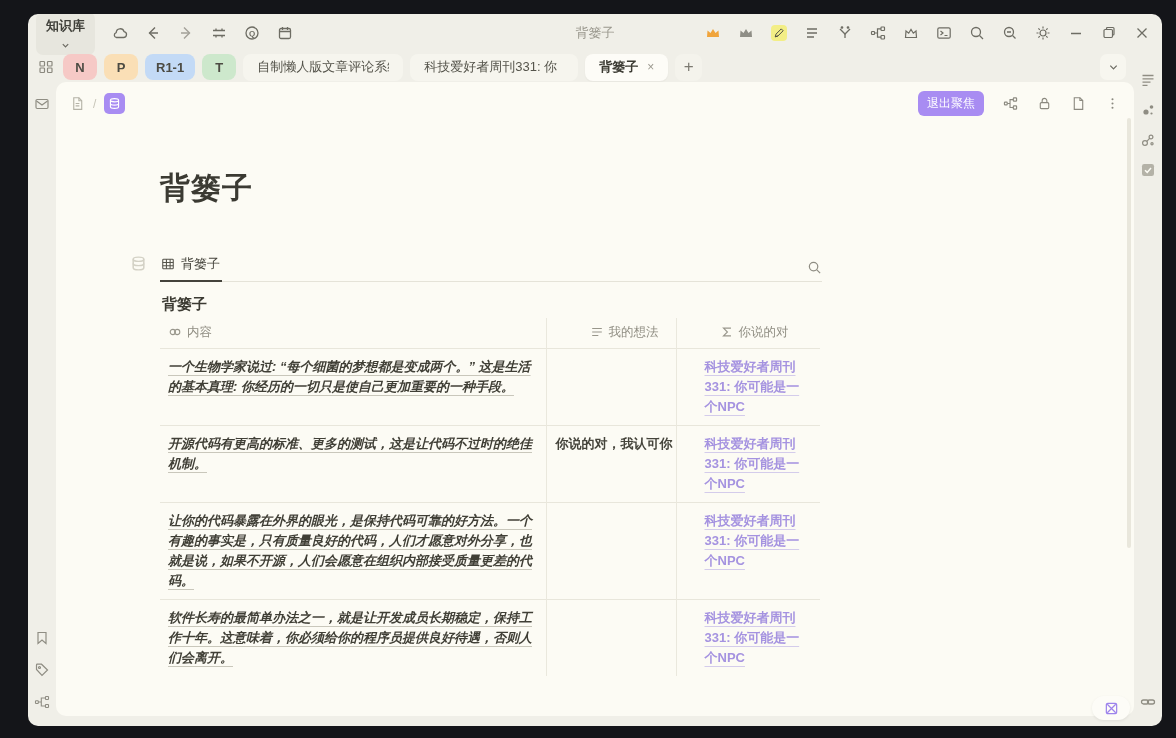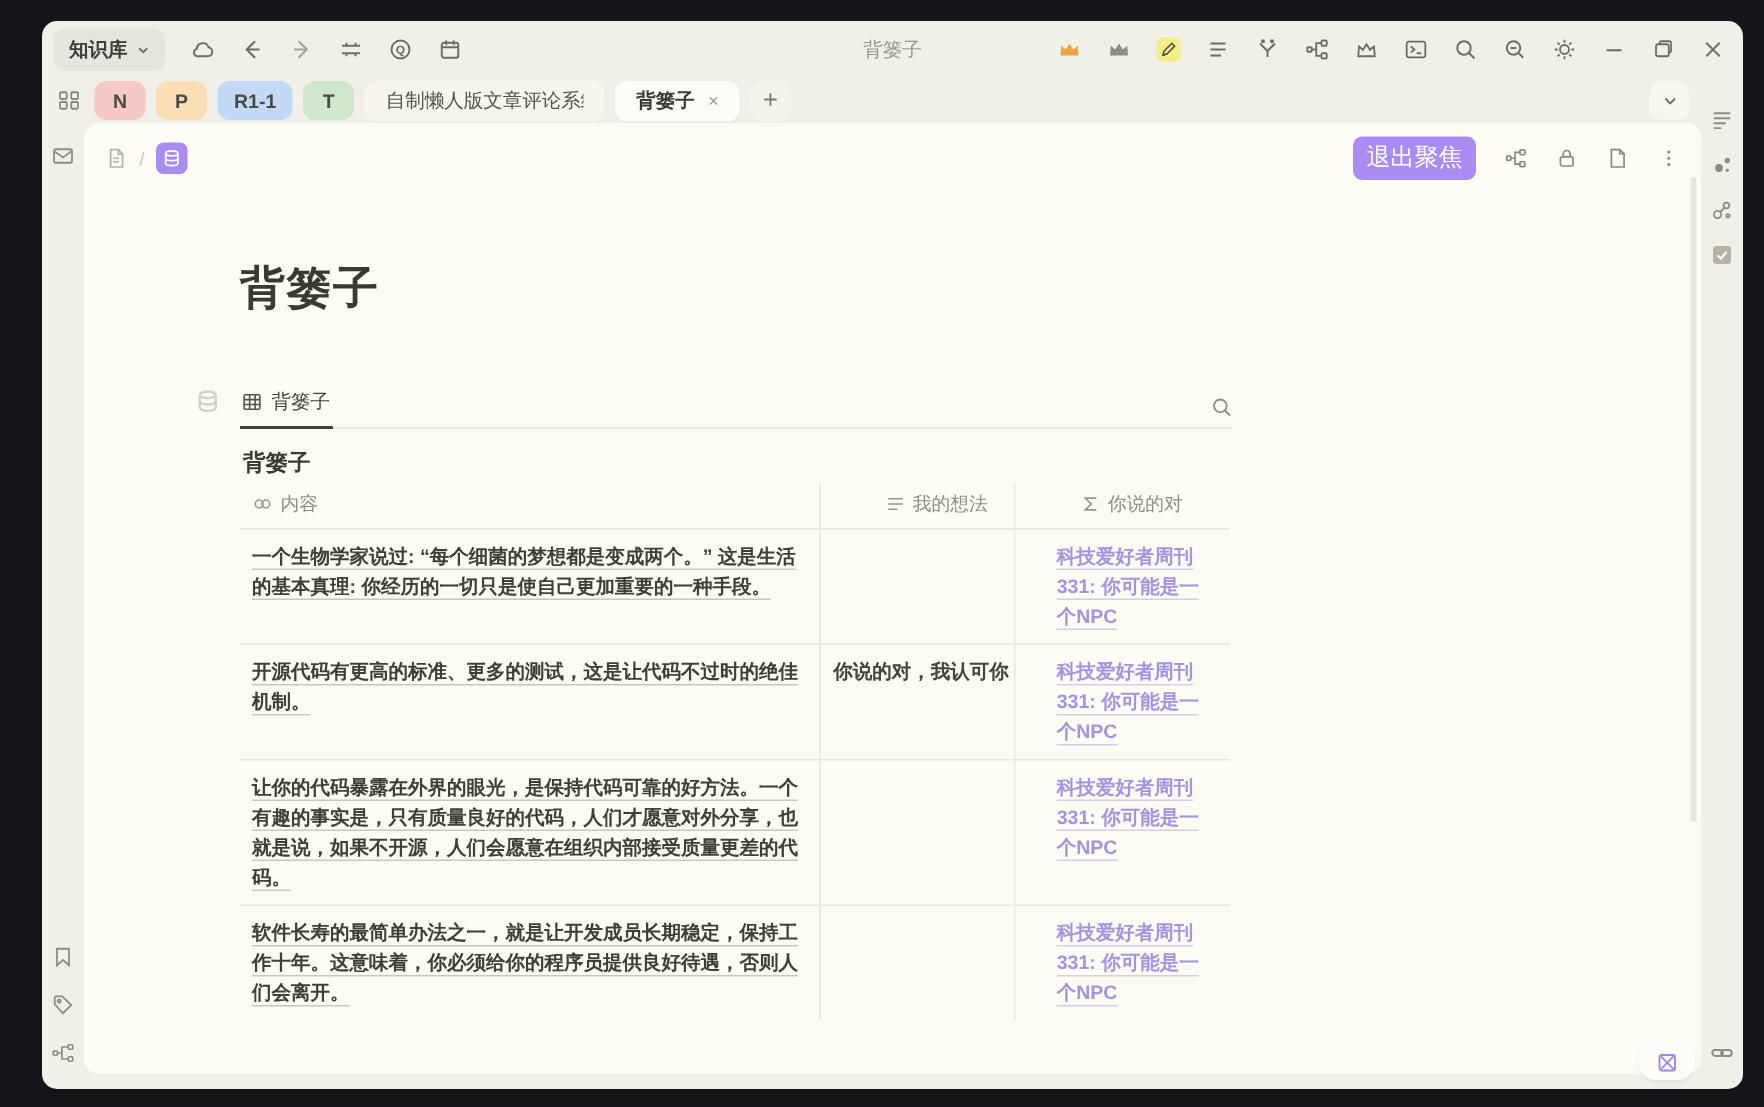--- a/index.html
+++ b/index.html
@@ -7,21 +7,21 @@
   body { background:#141519; font-family:"Liberation Sans","DejaVu Sans",sans-serif; }
 
   .window {
     position:absolute; left:28px; top:14px; width:1134px; height:712px;
     background:#f0efe8; border-radius:10px; overflow:hidden;
   }
 
   
   .titlebar { height:38px; display:flex; align-items:center; padding:0 12px 0 8px; position:relative; }
   .ws-btn { display:flex; align-items:center; gap:6px; background:#e7e6de; border-radius:7px;
-            padding:5px 10px; font-size:13px; font-weight:bold; color:#40403a; cursor:pointer; }
+            padding:5px 10px; font-size:13px; font-weight:bold; color:#40403a; cursor:pointer;flex-direction:column; }
   .tb-ic { width:16px; height:16px; color:#6e6d64; display:flex; align-items:center; justify-content:center; margin-left:17px; cursor:pointer; }
   .tb-ic svg { width:16px; height:16px; }
   .tb-ic.dim { color:#a3a198; }
   .center-title { position:absolute; left:50%; transform:translateX(-50%); font-size:13px; color:#9a988e; }
   .tb-right { margin-left:auto; display:flex; align-items:center; }
   .pen-hl { background:#f3ee86; border-radius:4px; padding:2px; }
   .crown-gold { color:#f0a43c; }
   .crown-gray { color:#8f8e86; }
 
   
@@ -54,21 +54,21 @@
             background:#fcfbf4; border-radius:10px; overflow:hidden; }
 
   .ed-header { display:flex; align-items:center; padding:9px 14px 0 14px; }
   .crumb { display:flex; align-items:center; gap:8px; }
   .crumb-doc { color:#b4b2a6; width:15px; height:15px; }
   .crumb-sep { color:#c7c5b9; font-size:12px; }
   .crumb-db { width:21px; height:21px; border-radius:5px; background:#a88cf2; color:#fff;
               display:flex; align-items:center; justify-content:center; cursor:pointer; }
   .crumb-db svg { width:13px; height:13px; }
   .ed-ctrl { margin-left:auto; display:flex; align-items:center; gap:19px; }
-  .exit-focus { background:#a88cf2; color:#fff; font-size:16px; padding:4px 9px; border-radius:6px; cursor:pointer; }
+  .exit-focus { background:#a88cf2; color:#fff; font-size:12px; padding:4px 9px; border-radius:6px; cursor:pointer; }
   .ed-ic { width:15px; height:15px; color:#8b897f; cursor:pointer; }
   .ed-ic svg { width:15px; height:15px; }
 
   .doc-title { margin:52px 0 0 104px; font-size:30px; font-weight:bold; color:#3b3a32; letter-spacing:1px; }
 
   .db-block { margin:46px 0 0 104px; width:662px; position:relative; }
   .db-gutter-ic { position:absolute; left:-30px; top:0; width:17px; height:17px; color:#d3d1c5; }
   .view-header { display:flex; align-items:flex-end; border-bottom:1px solid #e5e3d8; padding-bottom:0; position:relative; }
   .view-tab { display:flex; align-items:center; gap:6px; font-size:13px; color:#45443c; padding:0 2px 7px 1px;
               border-bottom:2px solid #44433b; margin-bottom:-1px; cursor:pointer; }
@@ -76,21 +76,21 @@
   .db-search { margin-left:auto; width:15px; height:15px; color:#8f8d83; margin-bottom:6px; cursor:pointer; }
   .db-title { font-size:15px; font-weight:bold; color:#3b3a32; margin:13px 0 4px 2px; }
 
   table.db { width:660px; border-collapse:collapse; table-layout:fixed; }
   col.c1 { width:386px; } col.c2 { width:130px; } col.c3 { width:144px; }
   th { font-size:12.5px; font-weight:normal; color:#8f8d82; text-align:left; padding:6px 8px 7px 8px; }
   th .th-ic { display:inline-block; vertical-align:-3px; width:14px; height:14px; color:#98968b; margin-right:5px; }
   th.c2, th.c3, td.c2, td.c3 { border-left:1px solid #eae8dd;padding-left:43px; }
   td { vertical-align:top; border-top:1px solid #e8e6db; padding:8px 10px 8px 8px; font-size:13px; line-height:20px; cursor:pointer; }
   td.c1 { font-weight:600; color:#403f36; }
-  td.c1 span { text-decoration:underline; text-decoration-color:#c9c7bb; text-underline-offset:3.5px; text-decoration-thickness:1px; }
+  td.c1 span { text-decoration:underline; text-decoration-color:#c9c7bb; text-underline-offset:3.5px; text-decoration-thickness:1px;font-style:italic; }
   td.c2 { font-weight:600; color:#45443b; padding-left:9px; padding-right:3px; }
   td.c3 { padding-left:28px; }
   td.c3 span { display:inline-block; max-width:100px; color:#a593e0; font-weight:600;
                text-decoration:underline; text-decoration-color:rgba(165,147,224,.45); text-underline-offset:3.5px; text-decoration-thickness:1px; }
 
   .scroll-thumb { position:absolute; right:3px; top:36px; width:4px; height:430px; border-radius:2px; background:#e9e7dc; cursor:pointer; }
 
   .chat-pill { position:absolute; right:32px; bottom:6px; width:38px; height:24px; background:#fdfcf7; border-radius:12px;
                display:flex; align-items:center; justify-content:center; color:#9d83ec; box-shadow:0 1px 3px rgba(0,0,0,.07); cursor:pointer; }
   .chat-pill svg { width:15px; height:15px; }
@@ -236,20 +236,23 @@
         <rect x="9.5" y="2.5" width="4.5" height="4.5" rx=".8"></rect>
         <rect x="2" y="9" width="4.5" height="4.5" rx=".8"></rect>
         <rect x="9.5" y="9" width="4.5" height="4.5" rx=".8"></rect>
       </svg>
     <div class="pin-tab" style="background: rgb(246, 201, 198);">N</div>
     <div class="pin-tab" style="background: rgb(250, 223, 182);">P</div>
     <div class="pin-tab" style="background: rgb(195, 218, 246);">R1-1</div>
     <div class="pin-tab" style="background: rgb(205, 232, 204);">T</div>
     <div class="doc-tab t1">
         <span class="lbl">自制懒人版文章评论系统</span>
+      </div>
+    <div class="doc-tab t2">
+        <span class="lbl">科技爱好者周刊331: 你</span>
       </div>
     <div class="doc-tab active">
       <span class="lbl">背篓子</span>
       <span class="tab-close">×</span>
     </div>
     <div class="new-tab">+</div>
     <div class="tab-chevron">
         <svg width="11" height="11" viewBox="0 0 12 12" fill="none" stroke="currentColor" stroke-width="1.4">
           <path d="M2.5 4 L6 7.5 L9.5 4"></path>
         </svg>

